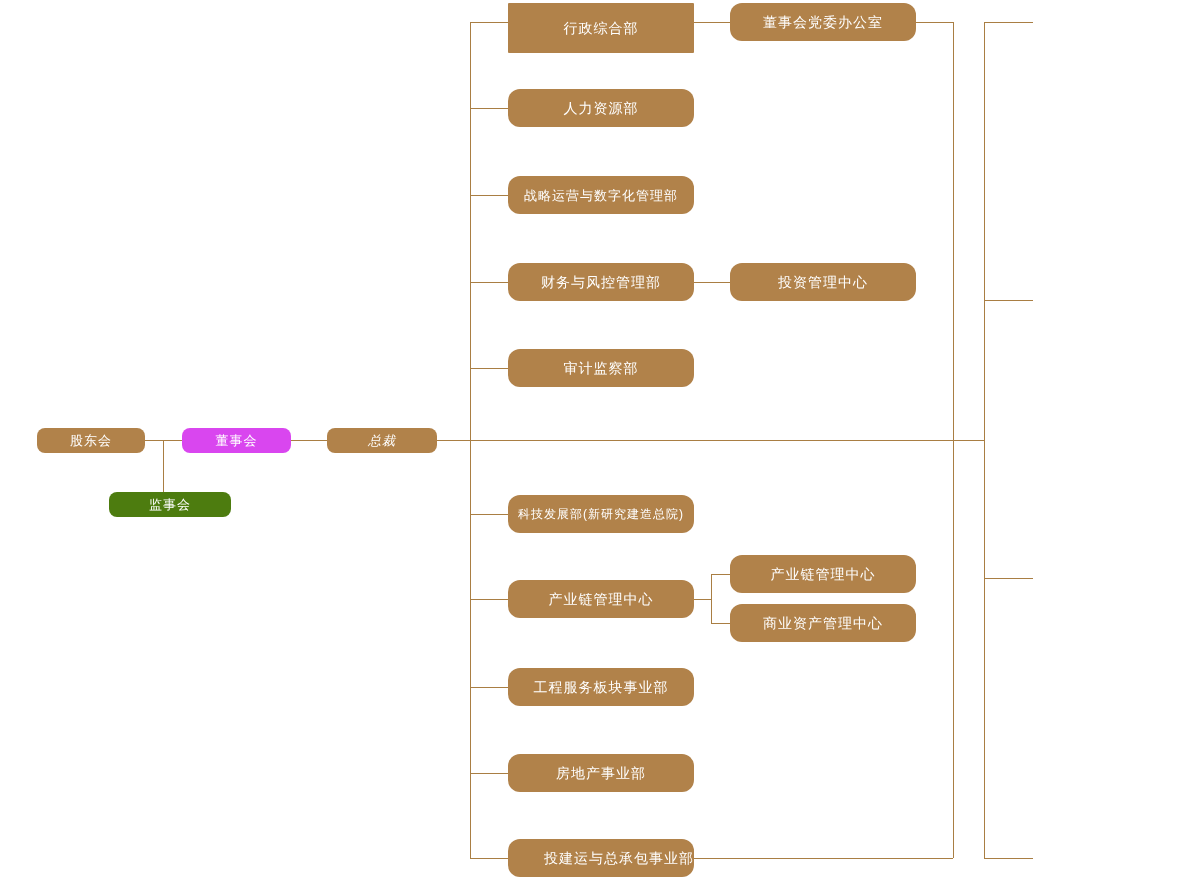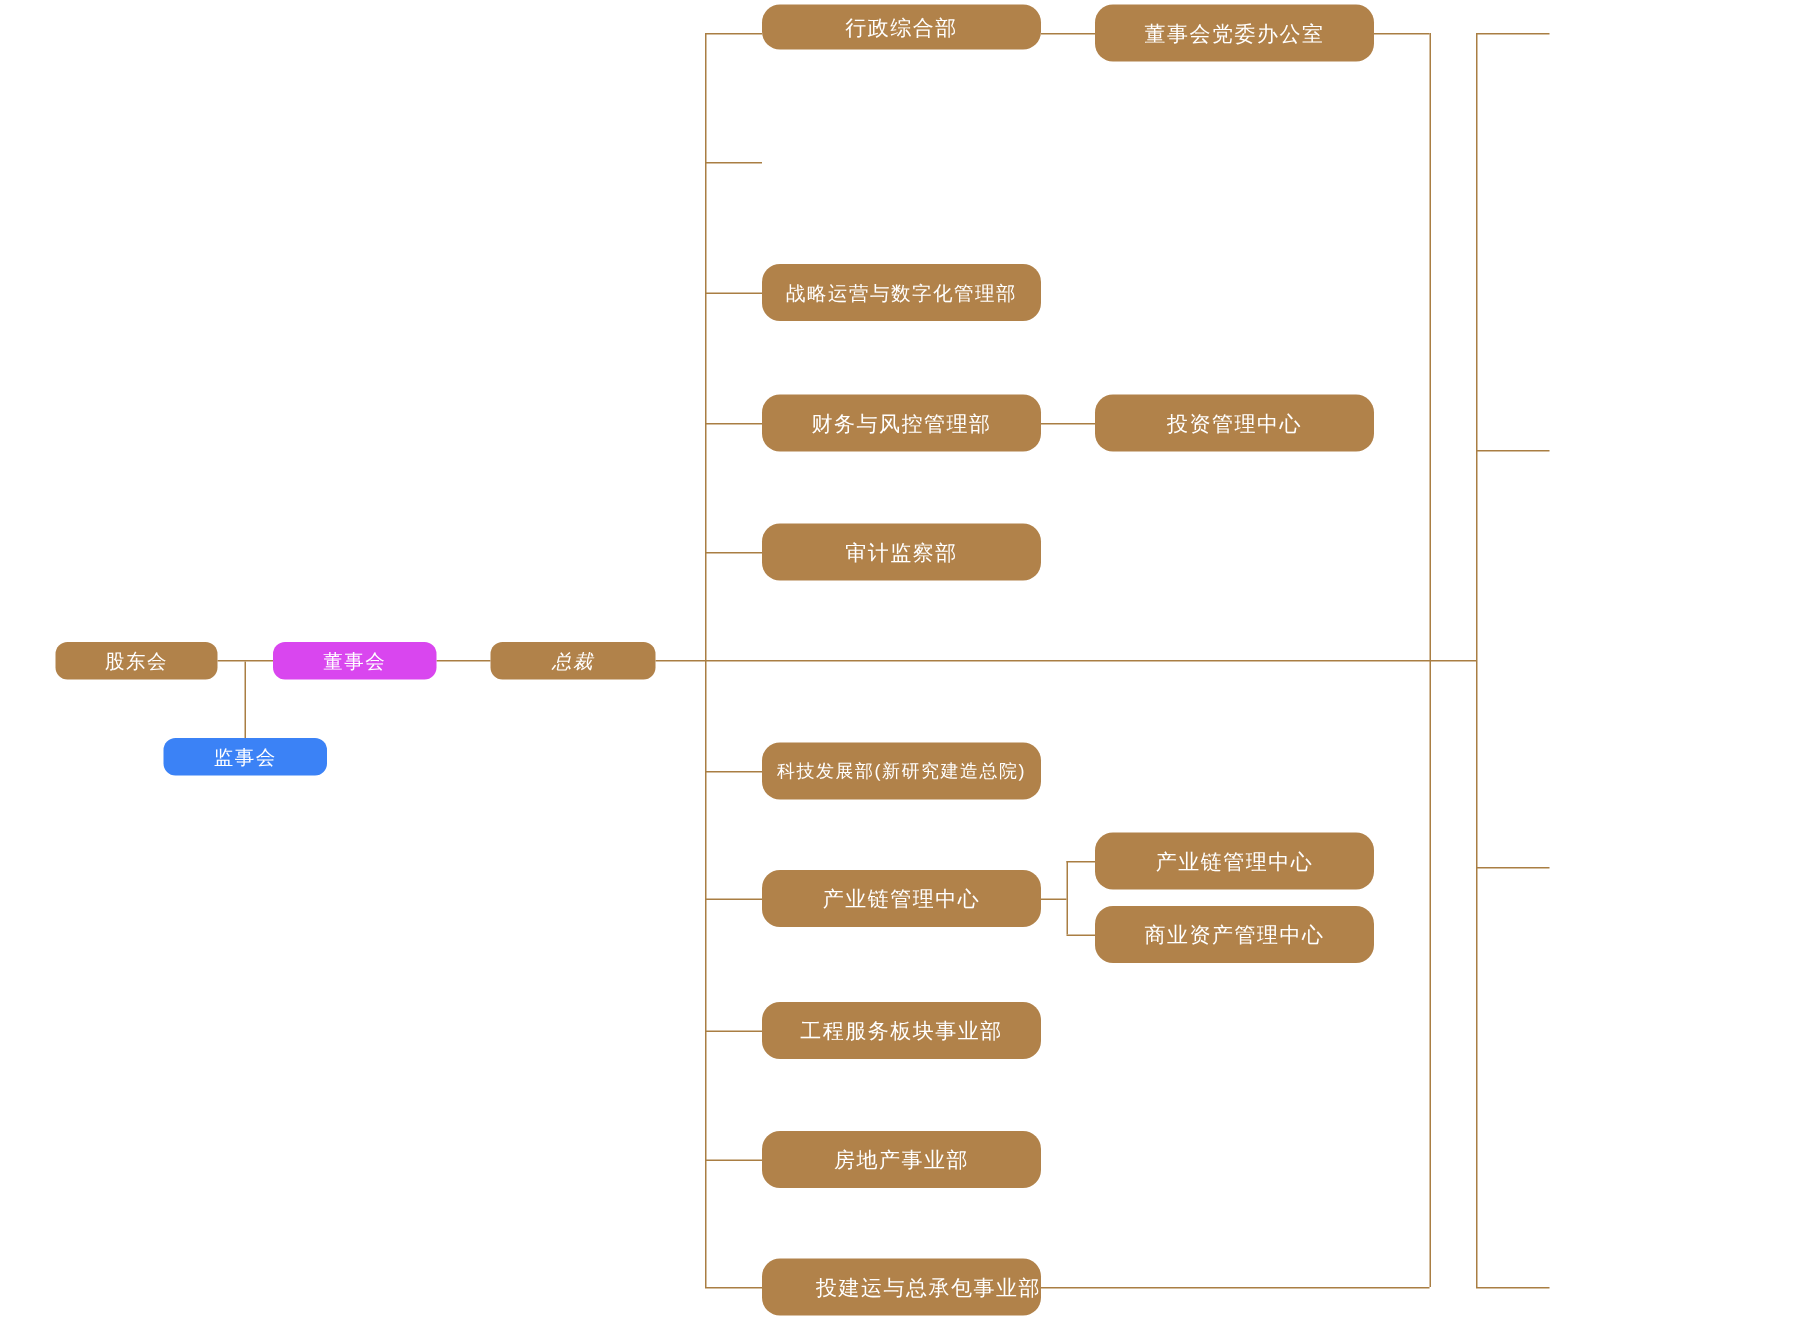--- a/index.html
+++ b/index.html
@@ -70,28 +70,31 @@
     <div class="connector" style="left: 984px; top: 858px; width: 49px; height: 1px; background: rgb(169, 126, 67);"></div>
     <div class="node" style="left: 37px; top: 428px; width: 108px; height: 25px; background: rgb(177, 130, 74); color: rgb(255, 255, 255); border-radius: 8px; font-size: 13px; align-items: center;">
       <span>股东会</span>
     </div>
     <div class="node" style="left: 182px; top: 428px; width: 109px; height: 25px; background: #d946ef; color: rgb(255, 255, 255); border-radius: 8px; font-size: 13px;">
       <span>董事会</span>
     </div>
     <div class="node" style="left: 327px; top: 428px; width: 110px; height: 25px; background: rgb(177, 130, 74); color: rgb(255, 255, 255); border-radius: 8px; font-size: 13px; font-style: italic;">
       <span>总裁</span>
     </div>
-    <div class="node" style="left: 109px; top: 492px; width: 109px; height: 25px; background: #3b82f6; color: rgb(255, 255, 255); border-radius: 8px; font-size: 13px;">
+    <div class="node" style="left: 109px; top: 492px; width: 122px; height: 25px; background: #4d7c0f; color: rgb(255, 255, 255); border-radius: 8px; font-size: 13px;">
       <span>监事会</span>
     </div>
-    <div class="node" style="left: 508px; top: 3px; width: 186px; height: 30px; background: rgb(177, 130, 74); color: rgb(255, 255, 255); border-radius: 12px; font-size: 14px;">
+    <div class="node" style="left: 508px; top: 3px; width: 186px; height: 50px; background: rgb(177, 130, 74); color: rgb(255, 255, 255); border-radius: 1px; font-size: 14px;">
       <span>行政综合部</span>
     </div>
     <div class="node" style="left: 730px; top: 3px; width: 186px; height: 38px; background: rgb(177, 130, 74); color: rgb(255, 255, 255); border-radius: 12px; font-size: 14px;">
       <span>董事会党委办公室</span>
+    </div>
+    <div class="node" style="left: 508px; top: 89px; width: 186px; height: 38px; background: rgb(177, 130, 74); color: rgb(255, 255, 255); border-radius: 12px; font-size: 14px;">
+      <span>人力资源部</span>
     </div>
     <div class="node" style="left: 508px; top: 176px; width: 186px; height: 38px; background: rgb(177, 130, 74); color: rgb(255, 255, 255); border-radius: 12px; font-size: 13px;">
       <span>战略运营与数字化管理部</span>
     </div>
     <div class="node" style="left: 508px; top: 263px; width: 186px; height: 38px; background: rgb(177, 130, 74); color: rgb(255, 255, 255); border-radius: 12px; font-size: 14px;">
       <span>财务与风控管理部</span>
     </div>
     <div class="node" style="left: 730px; top: 263px; width: 186px; height: 38px; background: rgb(177, 130, 74); color: rgb(255, 255, 255); border-radius: 12px; font-size: 14px;">
       <span>投资管理中心</span>
     </div>

